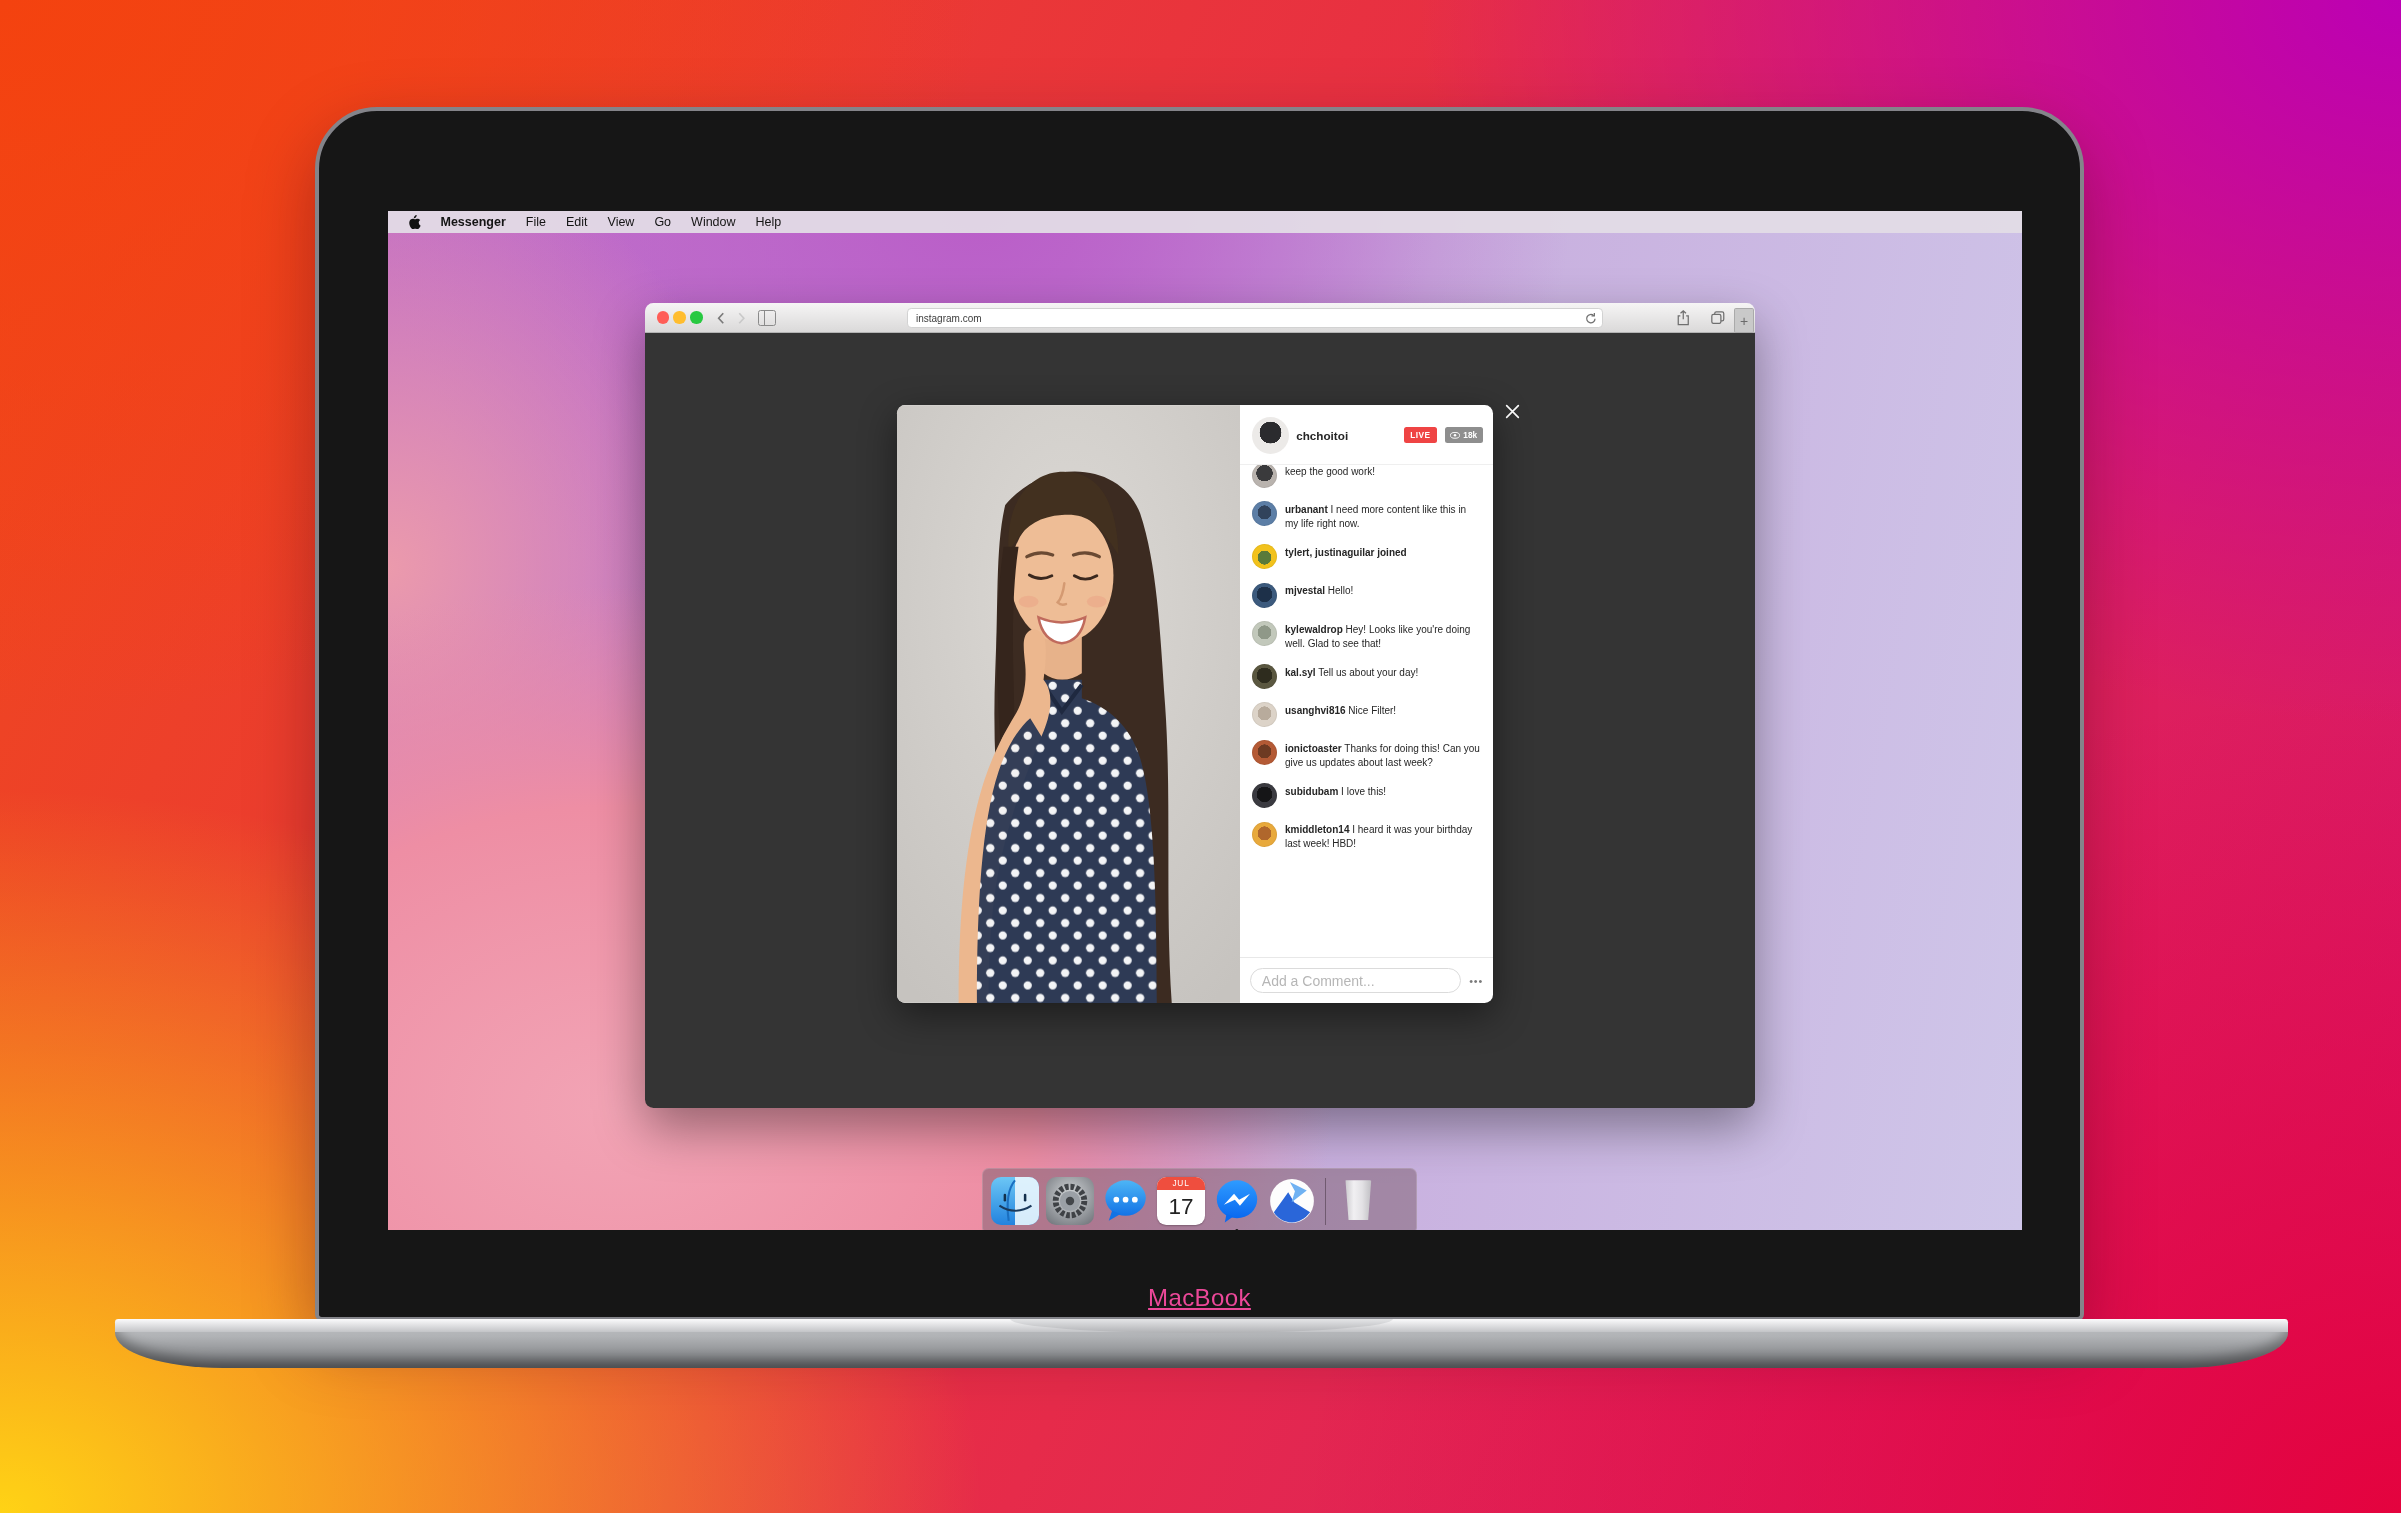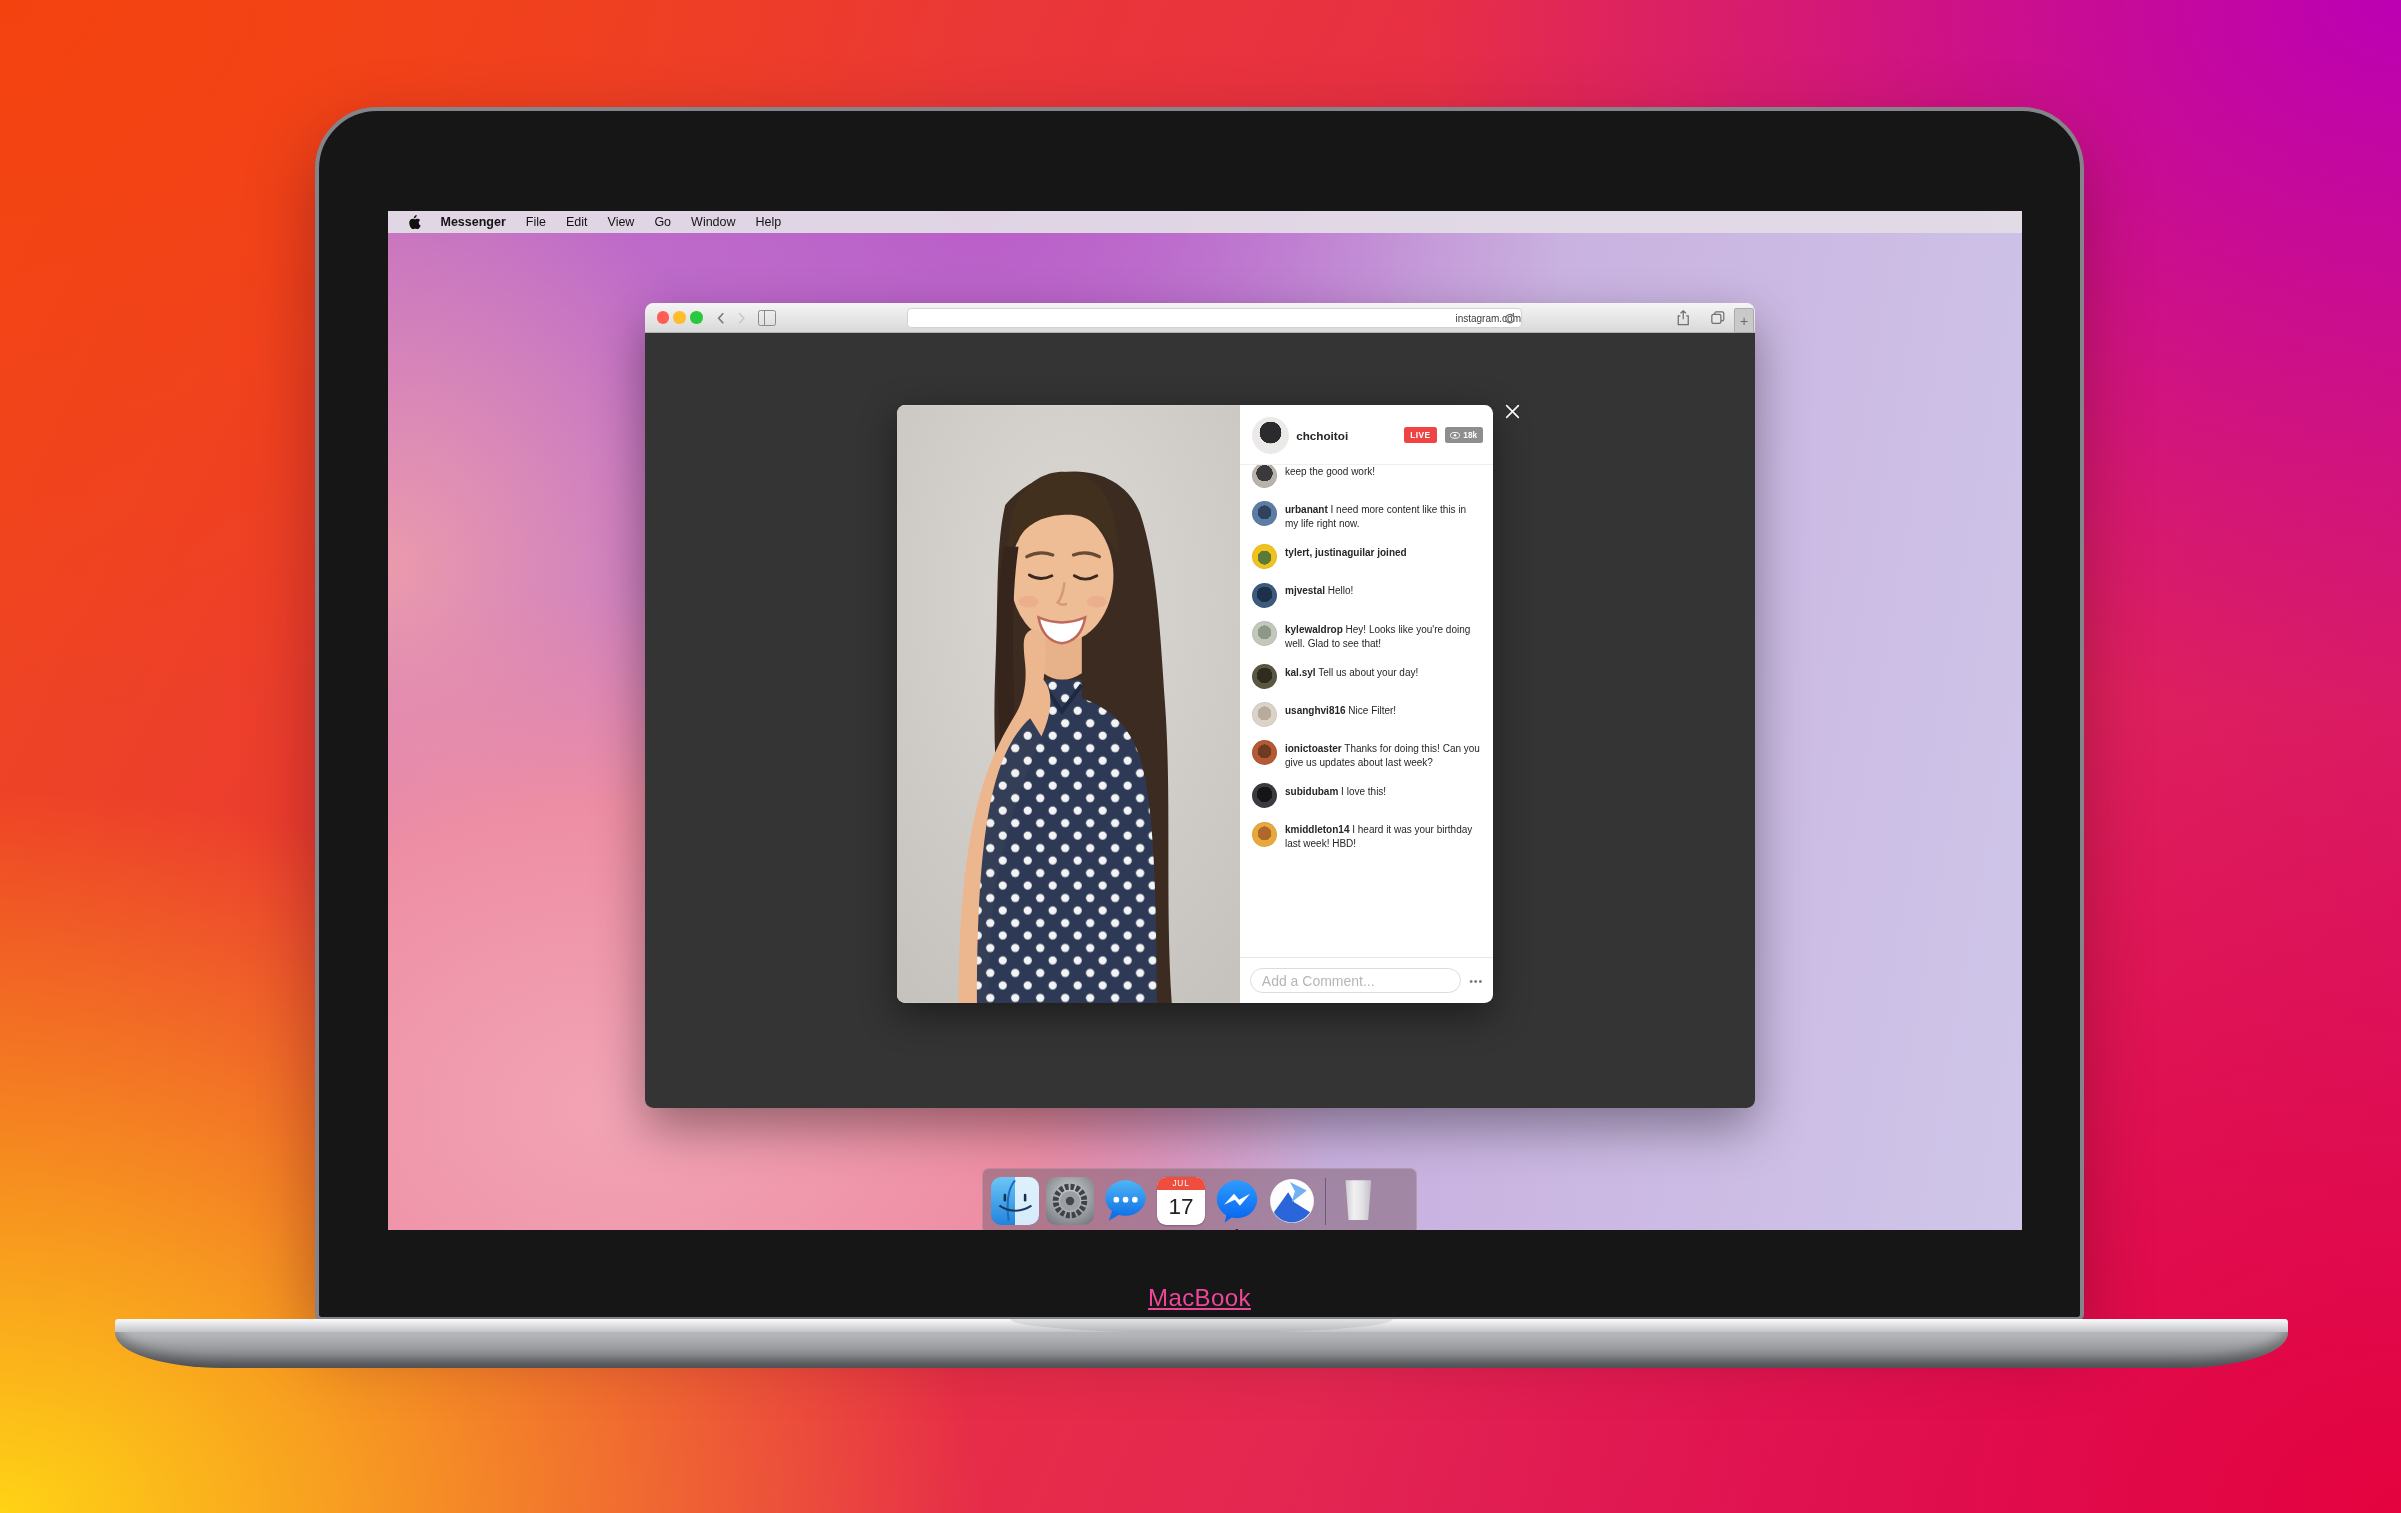--- a/index.html
+++ b/index.html
@@ -56,23 +56,23 @@
     box-shadow:0 20px 50px rgba(0,0,0,.38);}
   .titlebar{left:0;top:0;width:1110px;height:30px;border-radius:8.3px 8.3px 0 0;
     background:linear-gradient(#f6f5f5,#dad9d9);border-bottom:0.8px solid #b3b3b3;box-sizing:border-box;}
   .tl{width:12.5px;height:12.5px;border-radius:50%;top:8.3px;}
   .tl.red{left:11.7px;background:#ff5e57;} .tl.yel{left:28px;background:#ffbd2e;}
   .tl.grn{left:45px;background:#28c941;}
   .navbtn{top:5.8px;width:18.3px;height:18.3px;display:flex;align-items:center;justify-content:center;}
   .sidebar-btn{top:6.7px;left:113px;width:18.3px;height:16.7px;border:1.3px solid #8a8a8a;border-radius:2.5px;
     box-sizing:border-box;}
   .sidebar-btn::before{content:"";position:absolute;left:5px;top:0;bottom:0;width:1.3px;background:#8a8a8a;}
-  .urlfield{left:262px;top:5px;width:615px;height:20px;background:#fff;border:0.8px solid #d2d2d2;
-    border-radius:4.2px;box-sizing:border-box;display:flex;align-items:center;justify-content:flex-end;
-    font-size:10px;color:#3c3c3c;}
+  .urlfield{left:262px;top:5px;width:696px;height:20px;background:#fff;border:0.8px solid #d2d2d2;
+    border-radius:4.2px;box-sizing:border-box;display:flex;align-items:center;justify-content:flex-start;
+    font-size:10px;color:#3c3c3c;padding-left:8px;}
   .url-refresh{position:absolute;right:5.8px;top:3.3px;}
   .tb-right{top:6.7px;display:flex;align-items:center;gap:21.7px;left:1032px;}
   .newtab{left:1089px;top:5px;width:20px;height:25px;background:#c9c9c9;border:0.8px solid #aaa;
     border-radius:1.7px;color:#6b6b6b;font-size:14px;display:flex;align-items:center;justify-content:center;box-sizing:border-box;}
   .webview{left:0;top:30px;width:1110px;height:775px;background:#343434;border-radius:0 0 8.3px 8.3px;}
 
   
   .modal{left:252px;top:72px;width:596px;height:598px;background:#fff;border-radius:8.3px;
     display:flex;box-shadow:0 11.7px 37px rgba(0,0,0,.45);}
   .video{width:343px;height:598px;border-radius:8.3px 0 0 8.3px;overflow:hidden;flex:none;}

